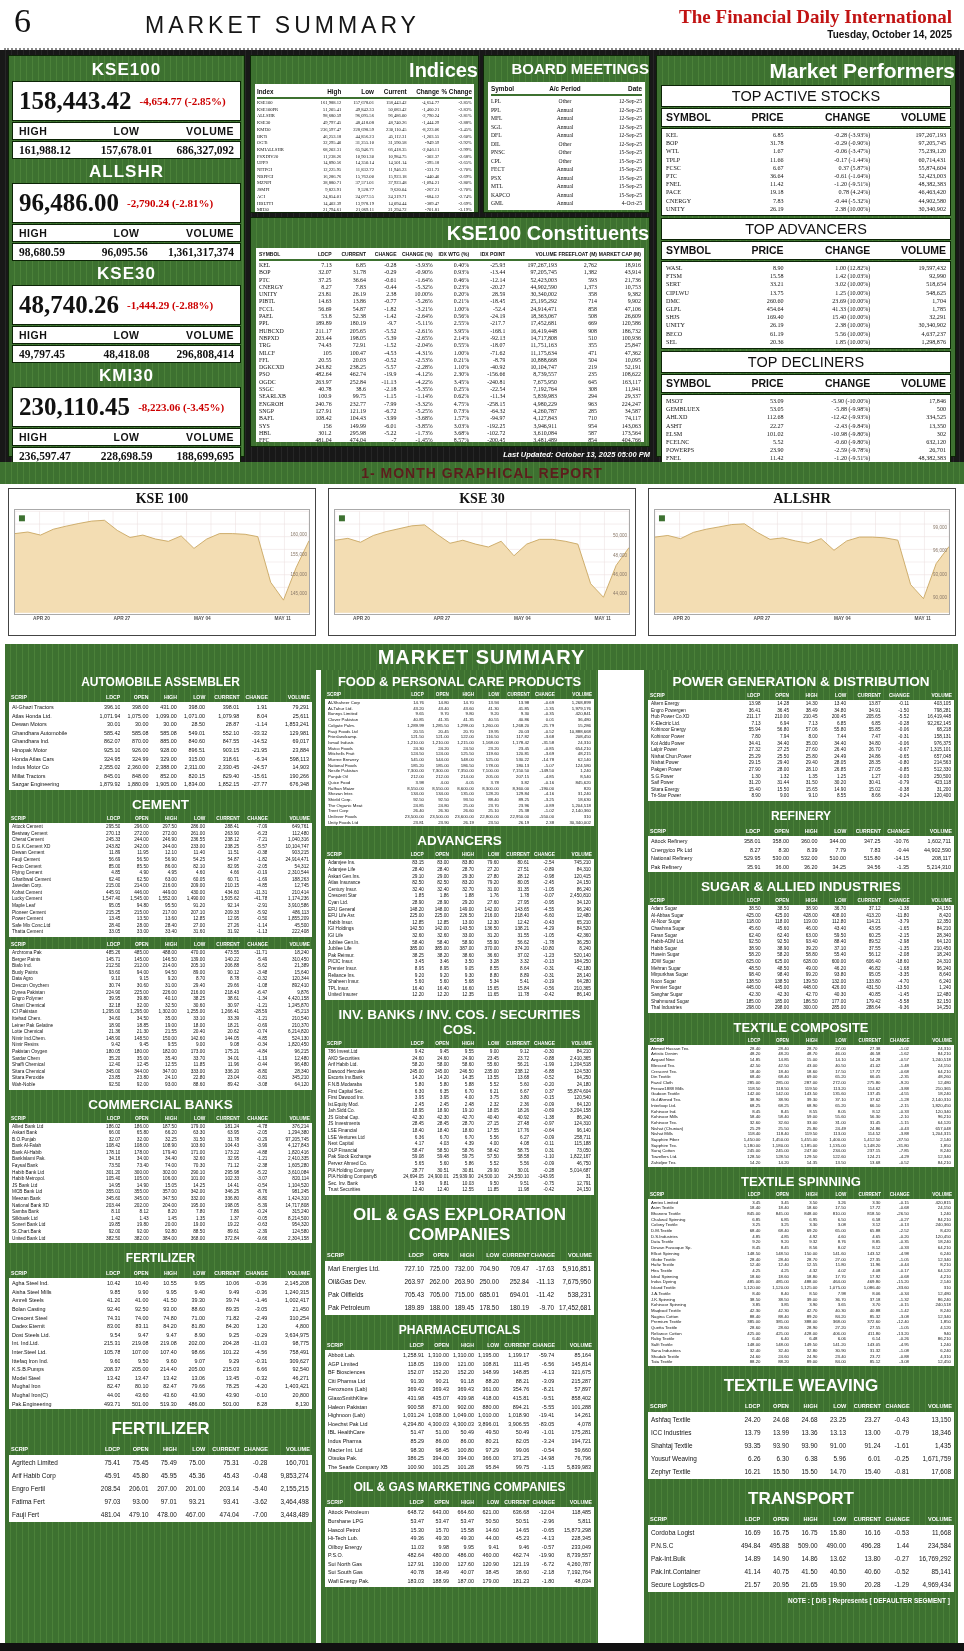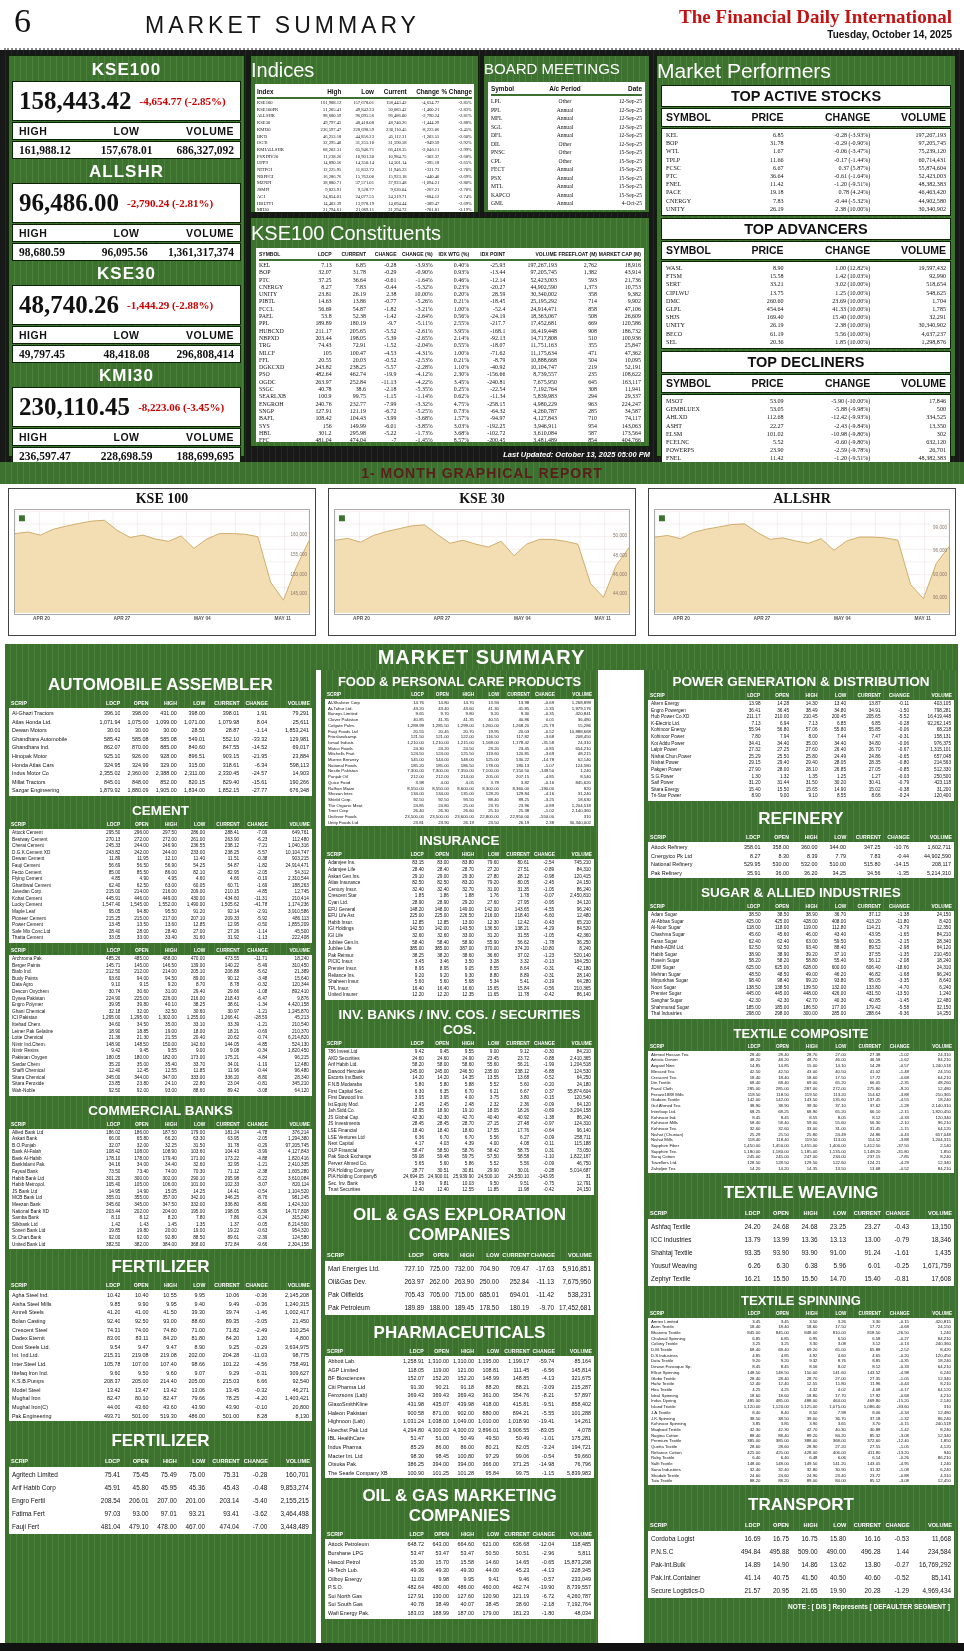--- a/index.html
+++ b/index.html
@@ -15,21 +15,21 @@
   .hdr .brand .bdate{font-size:10px;font-weight:700;color:#111;margin-top:1px;}
   .hdr .rule{position:absolute;left:4px;right:4px;bottom:0;border-bottom:2px dotted #8a8a8a;}
 
   
   .green{background:repeating-linear-gradient(90deg,#3d7130 0,#3d7130 5px,#4b8139 5px,#4b8139 6px);}
   .dark{background:repeating-linear-gradient(90deg,#181818 0,#181818 5px,#262626 5px,#262626 6px);}
 
   
   .topband{position:absolute;top:50px;left:0;width:964px;height:412px;}
   .panel{position:absolute;border:1px solid #0c2406;box-sizing:border-box;}
-  .ptitle-w{color:#fff;font-weight:400;text-align:left;}
+  .ptitle-w{color:#fff;font-weight:700;text-align:right;}
 
   
   #idxpanel{left:8px;top:5px;width:237px;height:402px;padding:2px 4px;}
   .icard{margin-bottom:2px;}
   .icard-title{color:#fff;font-weight:700;font-size:17px;text-align:center;height:24px;line-height:24px;letter-spacing:1px;}
   .icard-val{background:#fff;height:38px;display:flex;align-items:center;padding:0 6px;box-shadow:0 0 0 1px #0c2406;}
   .icard-val .big{font-family:"Liberation Serif",serif;font-weight:700;font-size:25px;}
   .icard-val .chg{color:#cc0000;font-family:"Liberation Serif",serif;font-weight:700;font-size:11px;margin-left:8px;white-space:nowrap;}
   .icard-lbls,.icard-vals{background:#fff;display:flex;margin-top:3px;box-shadow:0 0 0 1px #0c2406;}
   .icard-lbls span{flex:1;font-weight:700;font-size:10.5px;padding:2px 6px;letter-spacing:.5px;}
@@ -71,21 +71,21 @@
   .con-tbl .c4{width:9.5%;text-align:right;}
   .con-tbl .c5{width:9.5%;text-align:right;}
   .con-tbl .c6{width:9.5%;text-align:right;}
   .con-tbl .c7{width:13.5%;text-align:right;}
   .con-tbl .c8{width:10.5%;text-align:right;}
   .con-tbl .c9{width:11.5%;text-align:right;}
   .lastupd{position:absolute;left:250px;top:400px;width:400px;text-align:right;color:#fff;font-style:italic;font-weight:700;font-size:7.5px;}
 
   #perf{left:656px;top:5px;width:300px;height:402px;}
   #perf .pt{font-size:21px;height:30px;line-height:30px;}
-  .perf-sec .sec-title{background:#fff;margin:0 5px;text-align:center;font-weight:700;font-size:14.5px;line-height:20px;box-shadow:0 0 0 1px #0c2406;}
+  .perf-sec .sec-title{background:#fff;margin:0 5px;text-align:center;font-weight:400;font-size:14.5px;line-height:20px;box-shadow:0 0 0 1px #0c2406;}
   .perf-sec .perf-head{background:#fff;margin:3px 5px 0;display:flex;font-weight:700;font-size:10.5px;line-height:17px;box-shadow:0 0 0 1px #0c2406;padding:0 4px;}
   .perf-tbl{background:#fff;margin:3px 5px 4px;padding:2px 4px;overflow:hidden;box-shadow:0 0 0 1px #0c2406;}
   .perf-tbl .trow{font-size:6.1px;line-height:8.2px;font-family:"Liberation Serif",serif;}
   .pc0{width:25%;}
   .pc1{width:17%;text-align:right;}
   .pc2{width:36%;text-align:right;padding-right:14px;box-sizing:border-box;}
   .pc3{width:22%;text-align:right;}
 
   
   .gbanner{position:absolute;top:462px;left:0;width:964px;height:22px;text-align:center;font-weight:700;font-size:14px;line-height:22px;color:#5d1d1d;letter-spacing:1px;}
@@ -115,21 +115,21 @@
   .sc1,.sc2,.sc3,.sc4,.sc6{width:9.5%;text-align:right;}
   .sc5{width:11.5%;text-align:right;}
   .sc7{width:14%;text-align:right;}
   
   .sz-xs .stitle{font-size:13px;padding:4px 0 2px;}
   .sz-xs .shead{font-size:4.6px;line-height:8px;}
   .sz-xs .stbl .trow{font-size:4.3px;line-height:5.7px;}
   .sz-s .stitle{font-size:13.5px;padding:4px 0 2px;}
   .sz-s .shead{font-size:4.8px;line-height:9px;}
   .sz-s .stbl .trow{font-size:4.7px;line-height:6.6px;}
-  .sz-m .stitle{font-size:17px;padding:5px 0 3px;}
+  .sz-m .stitle{font-size:12px;padding:5px 0 3px;}
   .sz-m .shead{font-size:5.2px;line-height:10px;}
   .sz-m .stbl .trow{font-size:5.4px;line-height:8.6px;}
   .sz-l .stitle{font-size:17px;padding:7px 0 4px;}
   .sz-l .shead{font-size:5.6px;line-height:12px;}
   .sz-l .stbl .trow{font-size:6.4px;line-height:13px;}
   .snote{color:#fff;font-weight:700;font-size:6.5px;text-align:right;padding:5px 8px 2px;}
   .footbar{position:absolute;left:0;top:1643px;width:964px;height:8px;background:#111;}
 </style>
 </head>
 <body>
@@ -2310,21 +2310,21 @@
             <span class="sc2">23.90</span>
             <span class="sc3">26.19</span>
             <span class="sc4">23.50</span>
             <span class="sc5">26.19</span>
             <span class="sc6">2.38</span>
             <span class="sc7">30,340,002</span>
           </div>
         </div>
       </div>
       <div class="sector sz-s">
-      <div class="stitle">INSURANCE</div>
+      <div class="stitle">ADVANCERS</div>
       <div class="shead">
           <span class="sc0">SCRIP</span>
           <span class="sc1">LDCP</span>
           <span class="sc2">OPEN</span>
           <span class="sc3">HIGH</span>
           <span class="sc4">LOW</span>
           <span class="sc5">CURRENT</span>
           <span class="sc6">CHANGE</span>
           <span class="sc7">VOLUME</span>
         </div>
@@ -3706,20 +3706,325 @@
             <span class="sc1">14.20</span>
             <span class="sc2">14.20</span>
             <span class="sc3">14.35</span>
             <span class="sc4">13.50</span>
             <span class="sc5">13.68</span>
             <span class="sc6">-0.52</span>
             <span class="sc7">84,210</span>
           </div>
         </div>
       </div>
+      <div class="sector sz-xs">
+      <div class="stitle">TEXTILE SPINNING</div>
+      <div class="shead">
+          <span class="sc0">SCRIP</span>
+          <span class="sc1">LDCP</span>
+          <span class="sc2">OPEN</span>
+          <span class="sc3">HIGH</span>
+          <span class="sc4">LOW</span>
+          <span class="sc5">CURRENT</span>
+          <span class="sc6">CHANGE</span>
+          <span class="sc7">VOLUME</span>
+        </div>
+        <div class="stbl">
+          <div class="trow">
+            <span class="sc0">Amtex Limited</span>
+            <span class="sc1">3.45</span>
+            <span class="sc2">3.45</span>
+            <span class="sc3">3.50</span>
+            <span class="sc4">3.26</span>
+            <span class="sc5">3.30</span>
+            <span class="sc6">-0.15</span>
+            <span class="sc7">420,815</span>
+          </div>
+          <div class="trow">
+            <span class="sc0">Asim Textile</span>
+            <span class="sc1">18.40</span>
+            <span class="sc2">18.40</span>
+            <span class="sc3">18.60</span>
+            <span class="sc4">17.50</span>
+            <span class="sc5">17.72</span>
+            <span class="sc6">-0.68</span>
+            <span class="sc7">24,150</span>
+          </div>
+          <div class="trow">
+            <span class="sc0">Bhanero Textile</span>
+            <span class="sc1">845.00</span>
+            <span class="sc2">845.00</span>
+            <span class="sc3">848.00</span>
+            <span class="sc4">810.00</span>
+            <span class="sc5">818.50</span>
+            <span class="sc6">-26.50</span>
+            <span class="sc7">1,240</span>
+          </div>
+          <div class="trow">
+            <span class="sc0">Chakwal Spinning</span>
+            <span class="sc1">6.85</span>
+            <span class="sc2">6.85</span>
+            <span class="sc3">6.95</span>
+            <span class="sc4">6.50</span>
+            <span class="sc5">6.58</span>
+            <span class="sc6">-0.27</span>
+            <span class="sc7">84,210</span>
+          </div>
+          <div class="trow">
+            <span class="sc0">Colony Textile</span>
+            <span class="sc1">3.25</span>
+            <span class="sc2">3.25</span>
+            <span class="sc3">3.30</span>
+            <span class="sc4">3.08</span>
+            <span class="sc5">3.12</span>
+            <span class="sc6">-0.13</span>
+            <span class="sc7">240,360</span>
+          </div>
+          <div class="trow">
+            <span class="sc0">D.M.Textile</span>
+            <span class="sc1">68.40</span>
+            <span class="sc2">68.40</span>
+            <span class="sc3">69.20</span>
+            <span class="sc4">65.00</span>
+            <span class="sc5">65.88</span>
+            <span class="sc6">-2.52</span>
+            <span class="sc7">8,420</span>
+          </div>
+          <div class="trow">
+            <span class="sc0">D.S.Industries</span>
+            <span class="sc1">4.85</span>
+            <span class="sc2">4.85</span>
+            <span class="sc3">4.92</span>
+            <span class="sc4">4.60</span>
+            <span class="sc5">4.65</span>
+            <span class="sc6">-0.20</span>
+            <span class="sc7">120,450</span>
+          </div>
+          <div class="trow">
+            <span class="sc0">Data Textile</span>
+            <span class="sc1">9.20</span>
+            <span class="sc2">9.20</span>
+            <span class="sc3">9.32</span>
+            <span class="sc4">8.76</span>
+            <span class="sc5">8.85</span>
+            <span class="sc6">-0.35</span>
+            <span class="sc7">18,240</span>
+          </div>
+          <div class="trow">
+            <span class="sc0">Dewan Farooque Sp.</span>
+            <span class="sc1">8.45</span>
+            <span class="sc2">8.45</span>
+            <span class="sc3">8.56</span>
+            <span class="sc4">8.02</span>
+            <span class="sc5">8.12</span>
+            <span class="sc6">-0.33</span>
+            <span class="sc7">64,210</span>
+          </div>
+          <div class="trow">
+            <span class="sc0">Ellcot Spinning</span>
+            <span class="sc1">148.50</span>
+            <span class="sc2">148.50</span>
+            <span class="sc3">150.00</span>
+            <span class="sc4">141.60</span>
+            <span class="sc5">143.52</span>
+            <span class="sc6">-4.98</span>
+            <span class="sc7">6,240</span>
+          </div>
+          <div class="trow">
+            <span class="sc0">Globe Textile</span>
+            <span class="sc1">28.40</span>
+            <span class="sc2">28.40</span>
+            <span class="sc3">28.70</span>
+            <span class="sc4">27.00</span>
+            <span class="sc5">27.35</span>
+            <span class="sc6">-1.05</span>
+            <span class="sc7">12,340</span>
+          </div>
+          <div class="trow">
+            <span class="sc0">Hafiz Textile</span>
+            <span class="sc1">12.40</span>
+            <span class="sc2">12.40</span>
+            <span class="sc3">12.55</span>
+            <span class="sc4">11.80</span>
+            <span class="sc5">11.96</span>
+            <span class="sc6">-0.44</span>
+            <span class="sc7">8,210</span>
+          </div>
+          <div class="trow">
+            <span class="sc0">Hira Textile</span>
+            <span class="sc1">4.25</span>
+            <span class="sc2">4.25</span>
+            <span class="sc3">4.32</span>
+            <span class="sc4">4.02</span>
+            <span class="sc5">4.08</span>
+            <span class="sc6">-0.17</span>
+            <span class="sc7">64,120</span>
+          </div>
+          <div class="trow">
+            <span class="sc0">Ideal Spinning</span>
+            <span class="sc1">18.60</span>
+            <span class="sc2">18.60</span>
+            <span class="sc3">18.80</span>
+            <span class="sc4">17.70</span>
+            <span class="sc5">17.92</span>
+            <span class="sc6">-0.68</span>
+            <span class="sc7">4,210</span>
+          </div>
+          <div class="trow">
+            <span class="sc0">Indus Dyeing</span>
+            <span class="sc1">485.00</span>
+            <span class="sc2">485.00</span>
+            <span class="sc3">488.00</span>
+            <span class="sc4">464.00</span>
+            <span class="sc5">469.80</span>
+            <span class="sc6">-15.20</span>
+            <span class="sc7">2,140</span>
+          </div>
+          <div class="trow">
+            <span class="sc0">Island Textile</span>
+            <span class="sc1">1,120.00</span>
+            <span class="sc2">1,120.00</span>
+            <span class="sc3">1,125.00</span>
+            <span class="sc4">1,075.00</span>
+            <span class="sc5">1,086.40</span>
+            <span class="sc6">-33.60</span>
+            <span class="sc7">310</span>
+          </div>
+          <div class="trow">
+            <span class="sc0">J.A.Textile</span>
+            <span class="sc1">8.40</span>
+            <span class="sc2">8.40</span>
+            <span class="sc3">8.50</span>
+            <span class="sc4">7.98</span>
+            <span class="sc5">8.06</span>
+            <span class="sc6">-0.34</span>
+            <span class="sc7">12,480</span>
+          </div>
+          <div class="trow">
+            <span class="sc0">J.K.Spinning</span>
+            <span class="sc1">38.50</span>
+            <span class="sc2">38.50</span>
+            <span class="sc3">39.00</span>
+            <span class="sc4">36.70</span>
+            <span class="sc5">37.18</span>
+            <span class="sc6">-1.32</span>
+            <span class="sc7">86,240</span>
+          </div>
+          <div class="trow">
+            <span class="sc0">Kohinoor Spinning</span>
+            <span class="sc1">3.85</span>
+            <span class="sc2">3.85</span>
+            <span class="sc3">3.90</span>
+            <span class="sc4">3.65</span>
+            <span class="sc5">3.70</span>
+            <span class="sc6">-0.15</span>
+            <span class="sc7">240,518</span>
+          </div>
+          <div class="trow">
+            <span class="sc0">Maqbool Textile</span>
+            <span class="sc1">42.30</span>
+            <span class="sc2">42.30</span>
+            <span class="sc3">42.70</span>
+            <span class="sc4">40.30</span>
+            <span class="sc5">40.88</span>
+            <span class="sc6">-1.42</span>
+            <span class="sc7">8,240</span>
+          </div>
+          <div class="trow">
+            <span class="sc0">Nagina Cotton</span>
+            <span class="sc1">88.40</span>
+            <span class="sc2">88.40</span>
+            <span class="sc3">89.20</span>
+            <span class="sc4">84.20</span>
+            <span class="sc5">85.32</span>
+            <span class="sc6">-3.08</span>
+            <span class="sc7">12,340</span>
+          </div>
+          <div class="trow">
+            <span class="sc0">Premium Textile</span>
+            <span class="sc1">385.00</span>
+            <span class="sc2">385.00</span>
+            <span class="sc3">388.00</span>
+            <span class="sc4">368.00</span>
+            <span class="sc5">372.60</span>
+            <span class="sc6">-12.40</span>
+            <span class="sc7">1,850</span>
+          </div>
+          <div class="trow">
+            <span class="sc0">Quetta Textile</span>
+            <span class="sc1">28.60</span>
+            <span class="sc2">28.60</span>
+            <span class="sc3">28.90</span>
+            <span class="sc4">27.20</span>
+            <span class="sc5">27.55</span>
+            <span class="sc6">-1.05</span>
+            <span class="sc7">4,120</span>
+          </div>
+          <div class="trow">
+            <span class="sc0">Reliance Cotton</span>
+            <span class="sc1">425.00</span>
+            <span class="sc2">425.00</span>
+            <span class="sc3">428.00</span>
+            <span class="sc4">406.00</span>
+            <span class="sc5">411.80</span>
+            <span class="sc6">-13.20</span>
+            <span class="sc7">940</span>
+          </div>
+          <div class="trow">
+            <span class="sc0">Ruby Textile</span>
+            <span class="sc1">6.40</span>
+            <span class="sc2">6.40</span>
+            <span class="sc3">6.48</span>
+            <span class="sc4">6.06</span>
+            <span class="sc5">6.14</span>
+            <span class="sc6">-0.26</span>
+            <span class="sc7">86,210</span>
+          </div>
+          <div class="trow">
+            <span class="sc0">Salfi Textile</span>
+            <span class="sc1">148.00</span>
+            <span class="sc2">148.00</span>
+            <span class="sc3">149.50</span>
+            <span class="sc4">141.20</span>
+            <span class="sc5">143.05</span>
+            <span class="sc6">-4.95</span>
+            <span class="sc7">1,240</span>
+          </div>
+          <div class="trow">
+            <span class="sc0">Sana Industries</span>
+            <span class="sc1">32.40</span>
+            <span class="sc2">32.40</span>
+            <span class="sc3">32.80</span>
+            <span class="sc4">30.90</span>
+            <span class="sc5">31.32</span>
+            <span class="sc6">-1.08</span>
+            <span class="sc7">6,240</span>
+          </div>
+          <div class="trow">
+            <span class="sc0">Shadab Textile</span>
+            <span class="sc1">24.60</span>
+            <span class="sc2">24.60</span>
+            <span class="sc3">24.90</span>
+            <span class="sc4">23.40</span>
+            <span class="sc5">23.72</span>
+            <span class="sc6">-0.88</span>
+            <span class="sc7">4,310</span>
+          </div>
+          <div class="trow">
+            <span class="sc0">Tata Textile</span>
+            <span class="sc1">88.20</span>
+            <span class="sc2">88.20</span>
+            <span class="sc3">89.00</span>
+            <span class="sc4">84.00</span>
+            <span class="sc5">85.12</span>
+            <span class="sc6">-3.08</span>
+            <span class="sc7">12,450</span>
+          </div>
+        </div>
+      </div>
       <div class="sector sz-l">
       <div class="stitle">TEXTILE WEAVING</div>
       <div class="shead">
           <span class="sc0">SCRIP</span>
           <span class="sc1">LDCP</span>
           <span class="sc2">OPEN</span>
           <span class="sc3">HIGH</span>
           <span class="sc4">LOW</span>
           <span class="sc5">CURRENT</span>
           <span class="sc6">CHANGE</span>
@@ -3768,325 +4073,20 @@
           </div>
           <div class="trow">
             <span class="sc0">Zephyr Textile</span>
             <span class="sc1">16.21</span>
             <span class="sc2">15.50</span>
             <span class="sc3">15.50</span>
             <span class="sc4">14.70</span>
             <span class="sc5">15.40</span>
             <span class="sc6">-0.81</span>
             <span class="sc7">17,608</span>
-          </div>
-        </div>
-      </div>
-      <div class="sector sz-xs">
-      <div class="stitle">TEXTILE SPINNING</div>
-      <div class="shead">
-          <span class="sc0">SCRIP</span>
-          <span class="sc1">LDCP</span>
-          <span class="sc2">OPEN</span>
-          <span class="sc3">HIGH</span>
-          <span class="sc4">LOW</span>
-          <span class="sc5">CURRENT</span>
-          <span class="sc6">CHANGE</span>
-          <span class="sc7">VOLUME</span>
-        </div>
-        <div class="stbl">
-          <div class="trow">
-            <span class="sc0">Amtex Limited</span>
-            <span class="sc1">3.45</span>
-            <span class="sc2">3.45</span>
-            <span class="sc3">3.50</span>
-            <span class="sc4">3.26</span>
-            <span class="sc5">3.30</span>
-            <span class="sc6">-0.15</span>
-            <span class="sc7">420,815</span>
-          </div>
-          <div class="trow">
-            <span class="sc0">Asim Textile</span>
-            <span class="sc1">18.40</span>
-            <span class="sc2">18.40</span>
-            <span class="sc3">18.60</span>
-            <span class="sc4">17.50</span>
-            <span class="sc5">17.72</span>
-            <span class="sc6">-0.68</span>
-            <span class="sc7">24,150</span>
-          </div>
-          <div class="trow">
-            <span class="sc0">Bhanero Textile</span>
-            <span class="sc1">845.00</span>
-            <span class="sc2">845.00</span>
-            <span class="sc3">848.00</span>
-            <span class="sc4">810.00</span>
-            <span class="sc5">818.50</span>
-            <span class="sc6">-26.50</span>
-            <span class="sc7">1,240</span>
-          </div>
-          <div class="trow">
-            <span class="sc0">Chakwal Spinning</span>
-            <span class="sc1">6.85</span>
-            <span class="sc2">6.85</span>
-            <span class="sc3">6.95</span>
-            <span class="sc4">6.50</span>
-            <span class="sc5">6.58</span>
-            <span class="sc6">-0.27</span>
-            <span class="sc7">84,210</span>
-          </div>
-          <div class="trow">
-            <span class="sc0">Colony Textile</span>
-            <span class="sc1">3.25</span>
-            <span class="sc2">3.25</span>
-            <span class="sc3">3.30</span>
-            <span class="sc4">3.08</span>
-            <span class="sc5">3.12</span>
-            <span class="sc6">-0.13</span>
-            <span class="sc7">240,360</span>
-          </div>
-          <div class="trow">
-            <span class="sc0">D.M.Textile</span>
-            <span class="sc1">68.40</span>
-            <span class="sc2">68.40</span>
-            <span class="sc3">69.20</span>
-            <span class="sc4">65.00</span>
-            <span class="sc5">65.88</span>
-            <span class="sc6">-2.52</span>
-            <span class="sc7">8,420</span>
-          </div>
-          <div class="trow">
-            <span class="sc0">D.S.Industries</span>
-            <span class="sc1">4.85</span>
-            <span class="sc2">4.85</span>
-            <span class="sc3">4.92</span>
-            <span class="sc4">4.60</span>
-            <span class="sc5">4.65</span>
-            <span class="sc6">-0.20</span>
-            <span class="sc7">120,450</span>
-          </div>
-          <div class="trow">
-            <span class="sc0">Data Textile</span>
-            <span class="sc1">9.20</span>
-            <span class="sc2">9.20</span>
-            <span class="sc3">9.32</span>
-            <span class="sc4">8.76</span>
-            <span class="sc5">8.85</span>
-            <span class="sc6">-0.35</span>
-            <span class="sc7">18,240</span>
-          </div>
-          <div class="trow">
-            <span class="sc0">Dewan Farooque Sp.</span>
-            <span class="sc1">8.45</span>
-            <span class="sc2">8.45</span>
-            <span class="sc3">8.56</span>
-            <span class="sc4">8.02</span>
-            <span class="sc5">8.12</span>
-            <span class="sc6">-0.33</span>
-            <span class="sc7">64,210</span>
-          </div>
-          <div class="trow">
-            <span class="sc0">Ellcot Spinning</span>
-            <span class="sc1">148.50</span>
-            <span class="sc2">148.50</span>
-            <span class="sc3">150.00</span>
-            <span class="sc4">141.60</span>
-            <span class="sc5">143.52</span>
-            <span class="sc6">-4.98</span>
-            <span class="sc7">6,240</span>
-          </div>
-          <div class="trow">
-            <span class="sc0">Globe Textile</span>
-            <span class="sc1">28.40</span>
-            <span class="sc2">28.40</span>
-            <span class="sc3">28.70</span>
-            <span class="sc4">27.00</span>
-            <span class="sc5">27.35</span>
-            <span class="sc6">-1.05</span>
-            <span class="sc7">12,340</span>
-          </div>
-          <div class="trow">
-            <span class="sc0">Hafiz Textile</span>
-            <span class="sc1">12.40</span>
-            <span class="sc2">12.40</span>
-            <span class="sc3">12.55</span>
-            <span class="sc4">11.80</span>
-            <span class="sc5">11.96</span>
-            <span class="sc6">-0.44</span>
-            <span class="sc7">8,210</span>
-          </div>
-          <div class="trow">
-            <span class="sc0">Hira Textile</span>
-            <span class="sc1">4.25</span>
-            <span class="sc2">4.25</span>
-            <span class="sc3">4.32</span>
-            <span class="sc4">4.02</span>
-            <span class="sc5">4.08</span>
-            <span class="sc6">-0.17</span>
-            <span class="sc7">64,120</span>
-          </div>
-          <div class="trow">
-            <span class="sc0">Ideal Spinning</span>
-            <span class="sc1">18.60</span>
-            <span class="sc2">18.60</span>
-            <span class="sc3">18.80</span>
-            <span class="sc4">17.70</span>
-            <span class="sc5">17.92</span>
-            <span class="sc6">-0.68</span>
-            <span class="sc7">4,210</span>
-          </div>
-          <div class="trow">
-            <span class="sc0">Indus Dyeing</span>
-            <span class="sc1">485.00</span>
-            <span class="sc2">485.00</span>
-            <span class="sc3">488.00</span>
-            <span class="sc4">464.00</span>
-            <span class="sc5">469.80</span>
-            <span class="sc6">-15.20</span>
-            <span class="sc7">2,140</span>
-          </div>
-          <div class="trow">
-            <span class="sc0">Island Textile</span>
-            <span class="sc1">1,120.00</span>
-            <span class="sc2">1,120.00</span>
-            <span class="sc3">1,125.00</span>
-            <span class="sc4">1,075.00</span>
-            <span class="sc5">1,086.40</span>
-            <span class="sc6">-33.60</span>
-            <span class="sc7">310</span>
-          </div>
-          <div class="trow">
-            <span class="sc0">J.A.Textile</span>
-            <span class="sc1">8.40</span>
-            <span class="sc2">8.40</span>
-            <span class="sc3">8.50</span>
-            <span class="sc4">7.98</span>
-            <span class="sc5">8.06</span>
-            <span class="sc6">-0.34</span>
-            <span class="sc7">12,480</span>
-          </div>
-          <div class="trow">
-            <span class="sc0">J.K.Spinning</span>
-            <span class="sc1">38.50</span>
-            <span class="sc2">38.50</span>
-            <span class="sc3">39.00</span>
-            <span class="sc4">36.70</span>
-            <span class="sc5">37.18</span>
-            <span class="sc6">-1.32</span>
-            <span class="sc7">86,240</span>
-          </div>
-          <div class="trow">
-            <span class="sc0">Kohinoor Spinning</span>
-            <span class="sc1">3.85</span>
-            <span class="sc2">3.85</span>
-            <span class="sc3">3.90</span>
-            <span class="sc4">3.65</span>
-            <span class="sc5">3.70</span>
-            <span class="sc6">-0.15</span>
-            <span class="sc7">240,518</span>
-          </div>
-          <div class="trow">
-            <span class="sc0">Maqbool Textile</span>
-            <span class="sc1">42.30</span>
-            <span class="sc2">42.30</span>
-            <span class="sc3">42.70</span>
-            <span class="sc4">40.30</span>
-            <span class="sc5">40.88</span>
-            <span class="sc6">-1.42</span>
-            <span class="sc7">8,240</span>
-          </div>
-          <div class="trow">
-            <span class="sc0">Nagina Cotton</span>
-            <span class="sc1">88.40</span>
-            <span class="sc2">88.40</span>
-            <span class="sc3">89.20</span>
-            <span class="sc4">84.20</span>
-            <span class="sc5">85.32</span>
-            <span class="sc6">-3.08</span>
-            <span class="sc7">12,340</span>
-          </div>
-          <div class="trow">
-            <span class="sc0">Premium Textile</span>
-            <span class="sc1">385.00</span>
-            <span class="sc2">385.00</span>
-            <span class="sc3">388.00</span>
-            <span class="sc4">368.00</span>
-            <span class="sc5">372.60</span>
-            <span class="sc6">-12.40</span>
-            <span class="sc7">1,850</span>
-          </div>
-          <div class="trow">
-            <span class="sc0">Quetta Textile</span>
-            <span class="sc1">28.60</span>
-            <span class="sc2">28.60</span>
-            <span class="sc3">28.90</span>
-            <span class="sc4">27.20</span>
-            <span class="sc5">27.55</span>
-            <span class="sc6">-1.05</span>
-            <span class="sc7">4,120</span>
-          </div>
-          <div class="trow">
-            <span class="sc0">Reliance Cotton</span>
-            <span class="sc1">425.00</span>
-            <span class="sc2">425.00</span>
-            <span class="sc3">428.00</span>
-            <span class="sc4">406.00</span>
-            <span class="sc5">411.80</span>
-            <span class="sc6">-13.20</span>
-            <span class="sc7">940</span>
-          </div>
-          <div class="trow">
-            <span class="sc0">Ruby Textile</span>
-            <span class="sc1">6.40</span>
-            <span class="sc2">6.40</span>
-            <span class="sc3">6.48</span>
-            <span class="sc4">6.06</span>
-            <span class="sc5">6.14</span>
-            <span class="sc6">-0.26</span>
-            <span class="sc7">86,210</span>
-          </div>
-          <div class="trow">
-            <span class="sc0">Salfi Textile</span>
-            <span class="sc1">148.00</span>
-            <span class="sc2">148.00</span>
-            <span class="sc3">149.50</span>
-            <span class="sc4">141.20</span>
-            <span class="sc5">143.05</span>
-            <span class="sc6">-4.95</span>
-            <span class="sc7">1,240</span>
-          </div>
-          <div class="trow">
-            <span class="sc0">Sana Industries</span>
-            <span class="sc1">32.40</span>
-            <span class="sc2">32.40</span>
-            <span class="sc3">32.80</span>
-            <span class="sc4">30.90</span>
-            <span class="sc5">31.32</span>
-            <span class="sc6">-1.08</span>
-            <span class="sc7">6,240</span>
-          </div>
-          <div class="trow">
-            <span class="sc0">Shadab Textile</span>
-            <span class="sc1">24.60</span>
-            <span class="sc2">24.60</span>
-            <span class="sc3">24.90</span>
-            <span class="sc4">23.40</span>
-            <span class="sc5">23.72</span>
-            <span class="sc6">-0.88</span>
-            <span class="sc7">4,310</span>
-          </div>
-          <div class="trow">
-            <span class="sc0">Tata Textile</span>
-            <span class="sc1">88.20</span>
-            <span class="sc2">88.20</span>
-            <span class="sc3">89.00</span>
-            <span class="sc4">84.00</span>
-            <span class="sc5">85.12</span>
-            <span class="sc6">-3.08</span>
-            <span class="sc7">12,450</span>
           </div>
         </div>
       </div>
       <div class="sector sz-l">
       <div class="stitle">TRANSPORT</div>
       <div class="shead">
           <span class="sc0">SCRIP</span>
           <span class="sc1">LDCP</span>
           <span class="sc2">OPEN</span>
           <span class="sc3">HIGH</span>

